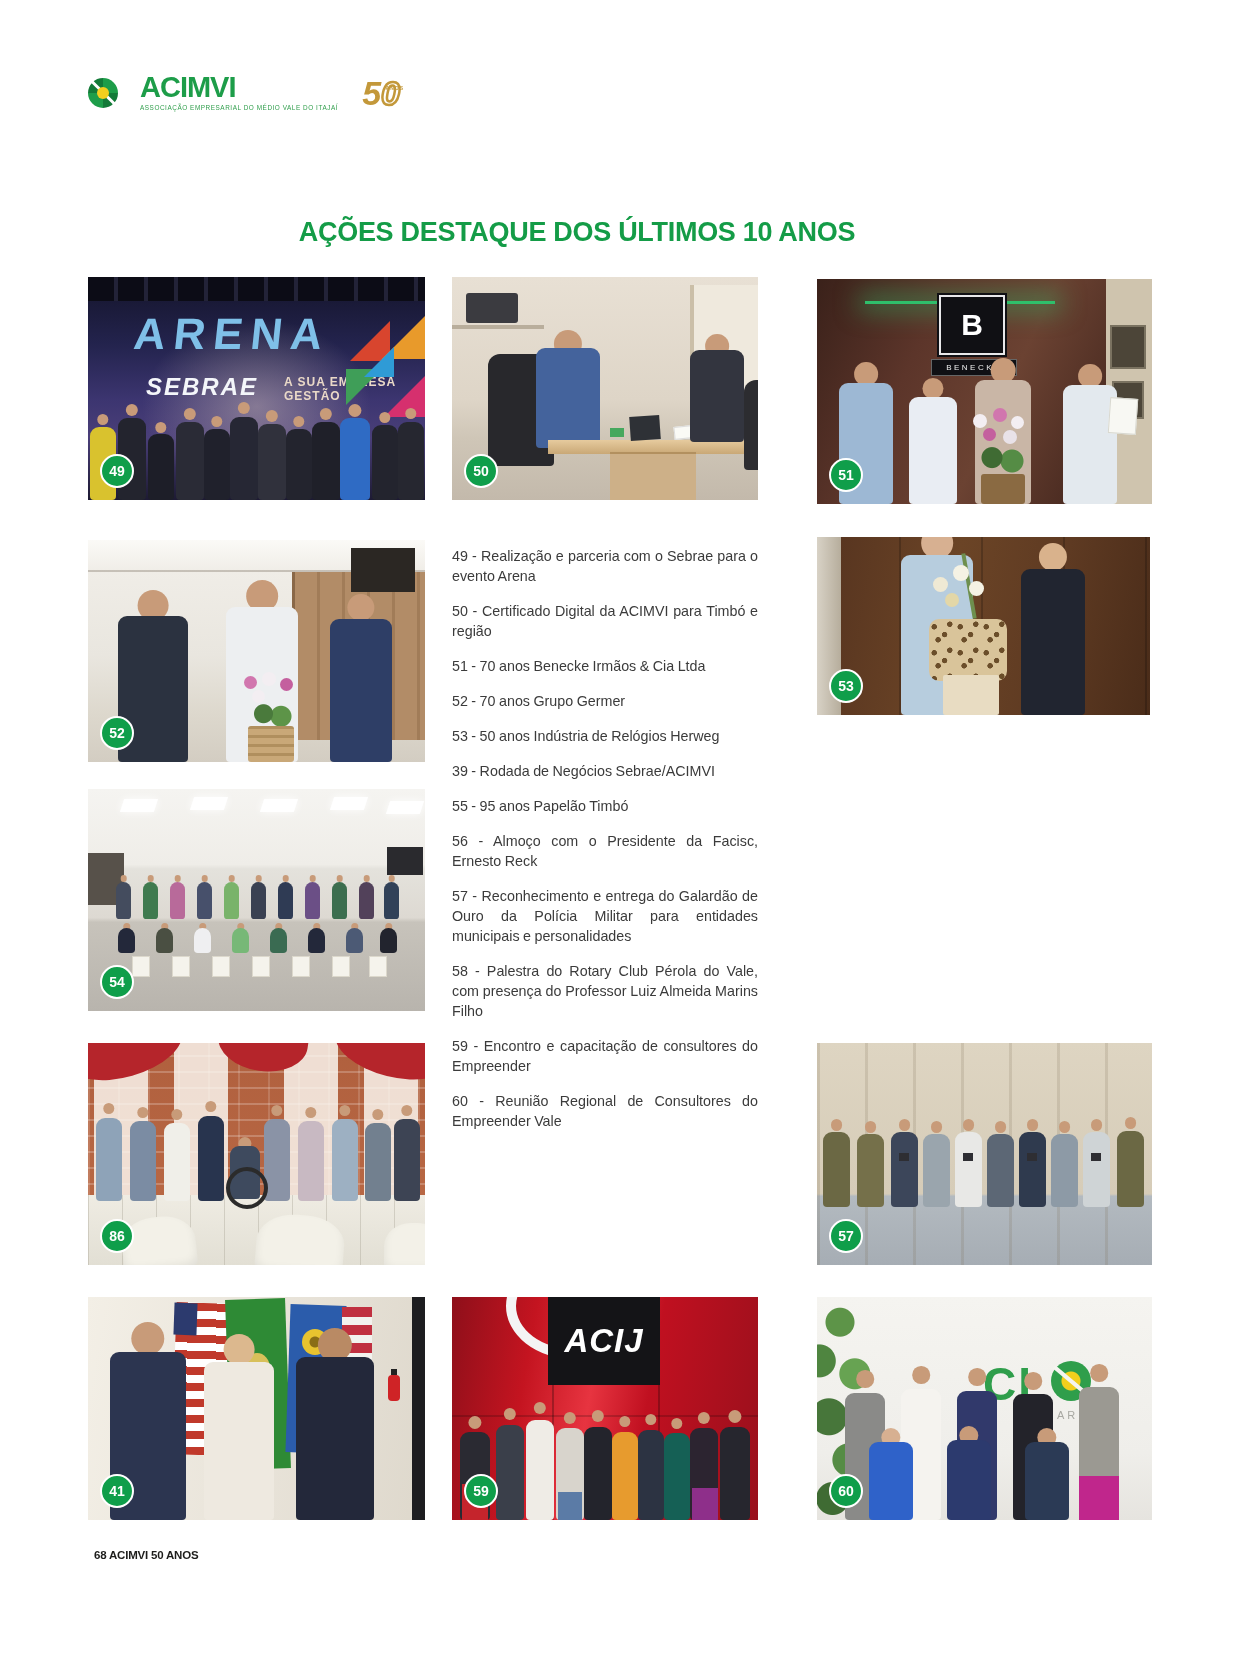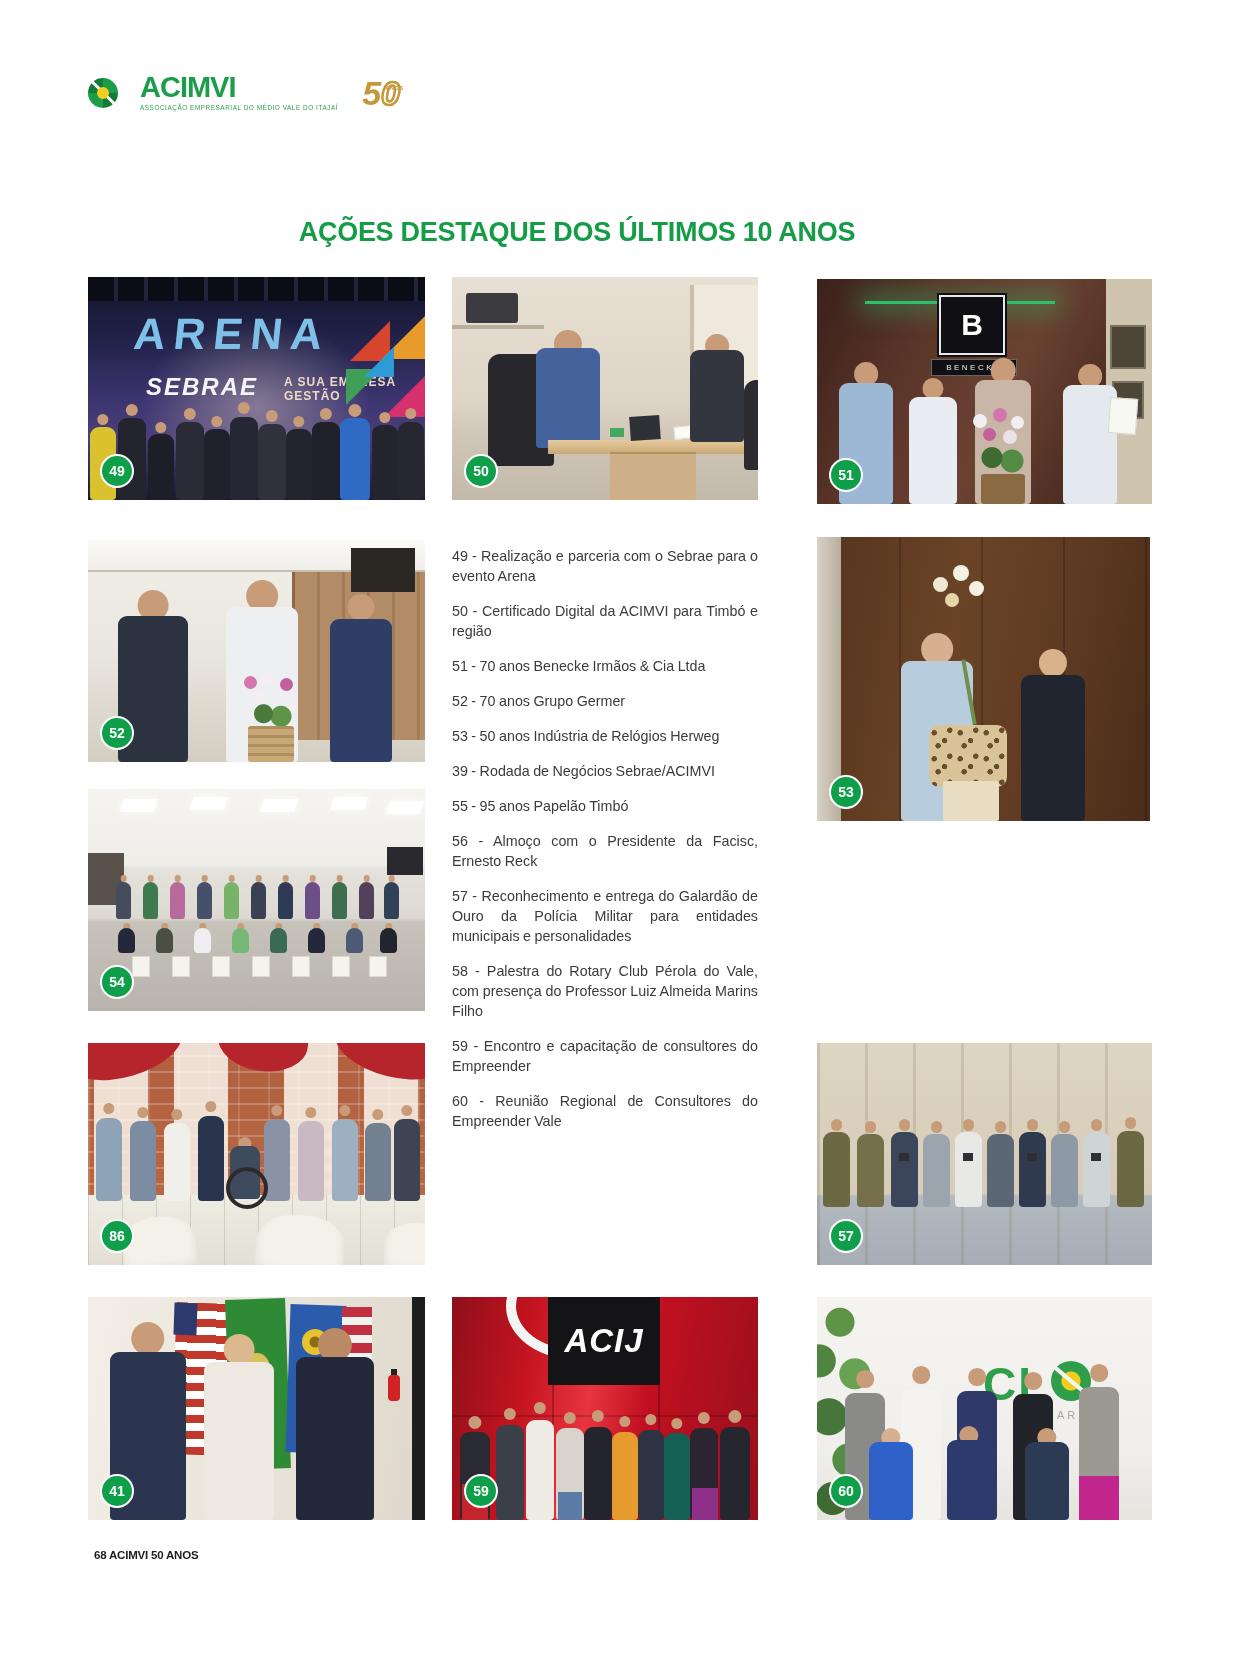--- a/index.html
+++ b/index.html
@@ -289,21 +289,21 @@
         <i class="fl" style="left:40px;top:2px;width:13px;height:13px;background:#c45f9e"></i>
         <i class="fl" style="left:12px;top:14px;width:13px;height:13px;background:#f3eef2"></i>
         <i style="position:absolute;left:6px;top:26px;width:50px;height:26px;background:radial-gradient(circle at 35% 45%,#4a7a3c 9px,transparent 10px),radial-gradient(circle at 70% 55%,#5d9448 10px,transparent 11px)"></i>
         <i style="position:absolute;left:8px;bottom:0;width:46px;height:36px;background:repeating-linear-gradient(0deg,#c9a878 0 6px,#b08f5e 6px 9px);border-radius:3px"></i>
       </div>
       <i class="pp" style="left:242px;bottom:0;width:62px;height:168px;--c:#2e3e66"></i>
     </div>
     <span class="badge">52</span>
   </figure>
 
-  <figure class="photo" style="left:817px;top:537px;width:333px;height:284px;margin:0">
+  <figure class="photo" style="left:817px;top:537px;width:333px;height:178px;margin:0">
     <div class="sc s53">
       <div class="edge"></div>
       <i class="pp" style="left:84px;bottom:0;width:72px;height:188px;--c:#b7cdde;--s:#d7b091"></i>
       <i class="pp" style="left:204px;bottom:0;width:64px;height:172px;--c:#212530;--s:#d9b28c"></i>
       <div>
         <i style="position:absolute;left:150px;bottom:96px;width:4px;height:66px;background:#6e8f4e;transform:rotate(-10deg)"></i>
         <i class="fl" style="position:absolute;left:116px;top:40px;width:15px;height:15px;border-radius:50%;background:#efe9d4"></i>
         <i class="fl" style="position:absolute;left:136px;top:28px;width:16px;height:16px;border-radius:50%;background:#f5f2e4"></i>
         <i class="fl" style="position:absolute;left:128px;top:56px;width:14px;height:14px;border-radius:50%;background:#e3d7a8"></i>
         <i class="fl" style="position:absolute;left:152px;top:44px;width:15px;height:15px;border-radius:50%;background:#f5f2e4"></i>

